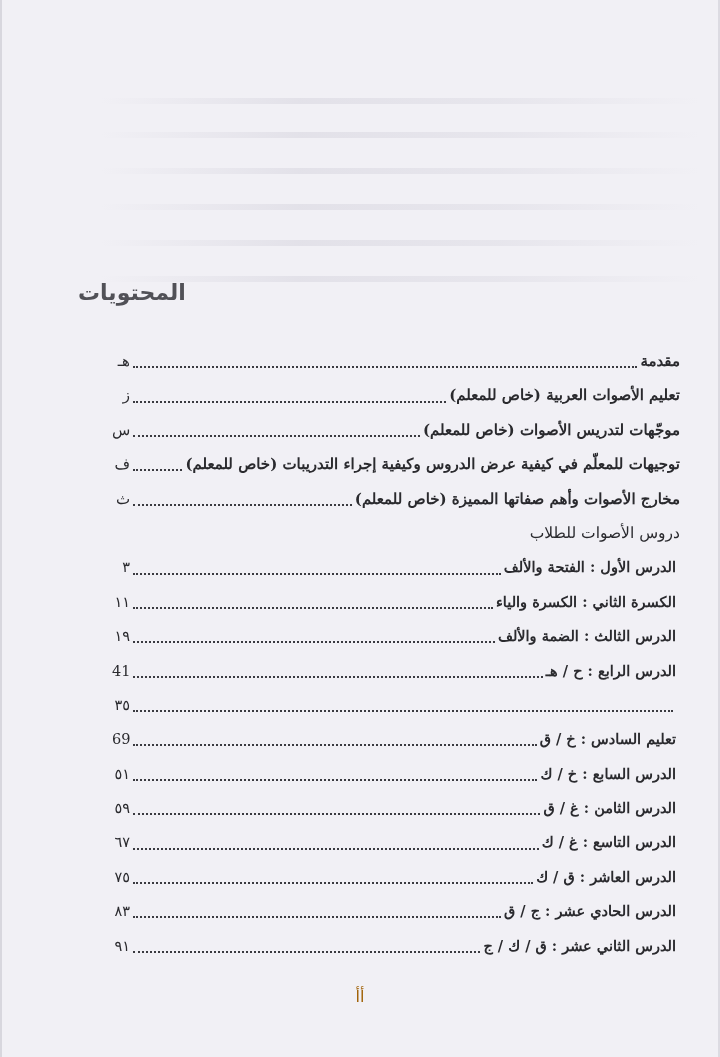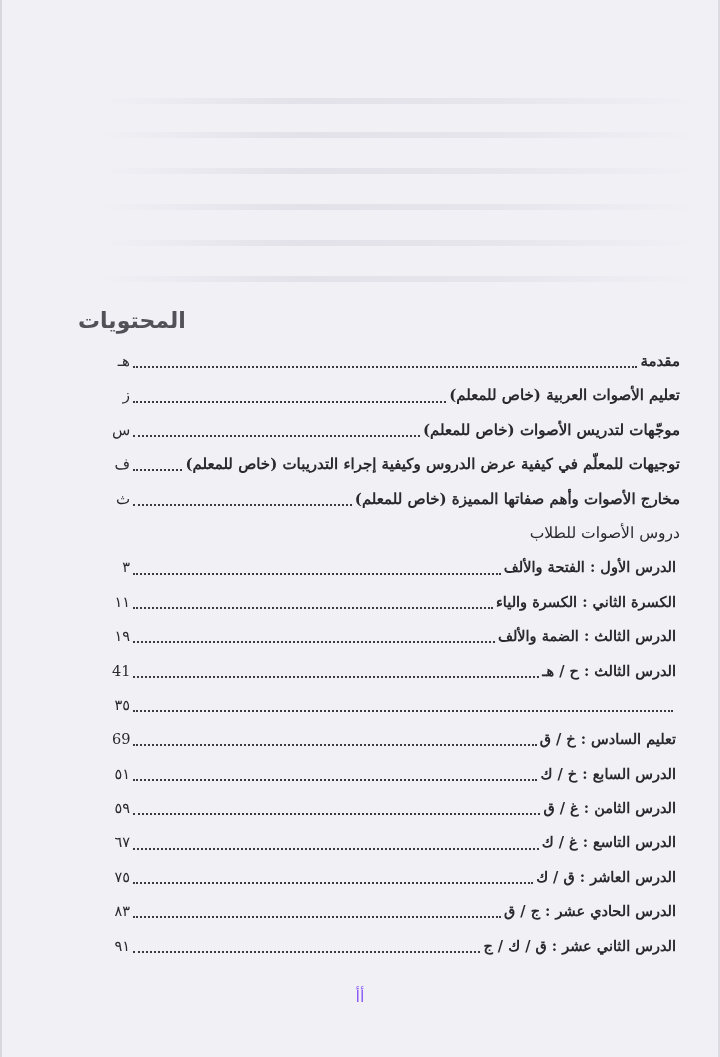--- a/index.html
+++ b/index.html
@@ -37,21 +37,20 @@
   }
   .title {
     position: absolute;
     left: 78px;
     top: 280px;
     font-family: "DejaVu Sans", sans-serif;
     font-weight: bold;
     font-size: 22px;
     color: #515157;
     direction: rtl;
-    margin-top: 28px;
   }
   .toc {
     position: absolute;
     left: 112px;
     width: 568px;
     top: 344px;
     direction: rtl;
   }
   .toc-row {
     display: flex;
@@ -92,21 +91,21 @@
     margin-right: 4px;
     font-size: 14.5px;
   }
   .footer-page {
     position: absolute;
     top: 987px;
     left: 0;
     width: 720px;
     text-align: center;
     font-size: 16px;
-    color: #8b5cf6;
+    color: #a16207;
     direction: rtl;
   }
 </style>
 </head>
 <body>
 
 <div class="page-edge"></div>
 <div class="page-edge-right"></div>
 
 <div class="bleed" style="top:98px"></div>
@@ -159,21 +158,21 @@
       <span class="label">الكسرة الثاني : الكسرة والياء</span>
       <span class="dots"></span>
       <span class="page">١١</span>
     </div>
     <div class="toc-row">
       <span class="label">الدرس الثالث : الضمة والألف</span>
       <span class="dots"></span>
       <span class="page">١٩</span>
     </div>
     <div class="toc-row">
-      <span class="label">الدرس الثالث : ح / هـ</span>
+      <span class="label">الدرس الرابع : ح / هـ</span>
       <span class="dots"></span>
       <span class="page">41</span>
     </div>
     <div class="toc-row">
       <span class="dots"></span>
       <span class="page">٣٥</span>
     </div>
     <div class="toc-row">
       <span class="label">تعليم السادس : خ / ق</span>
       <span class="dots"></span>

